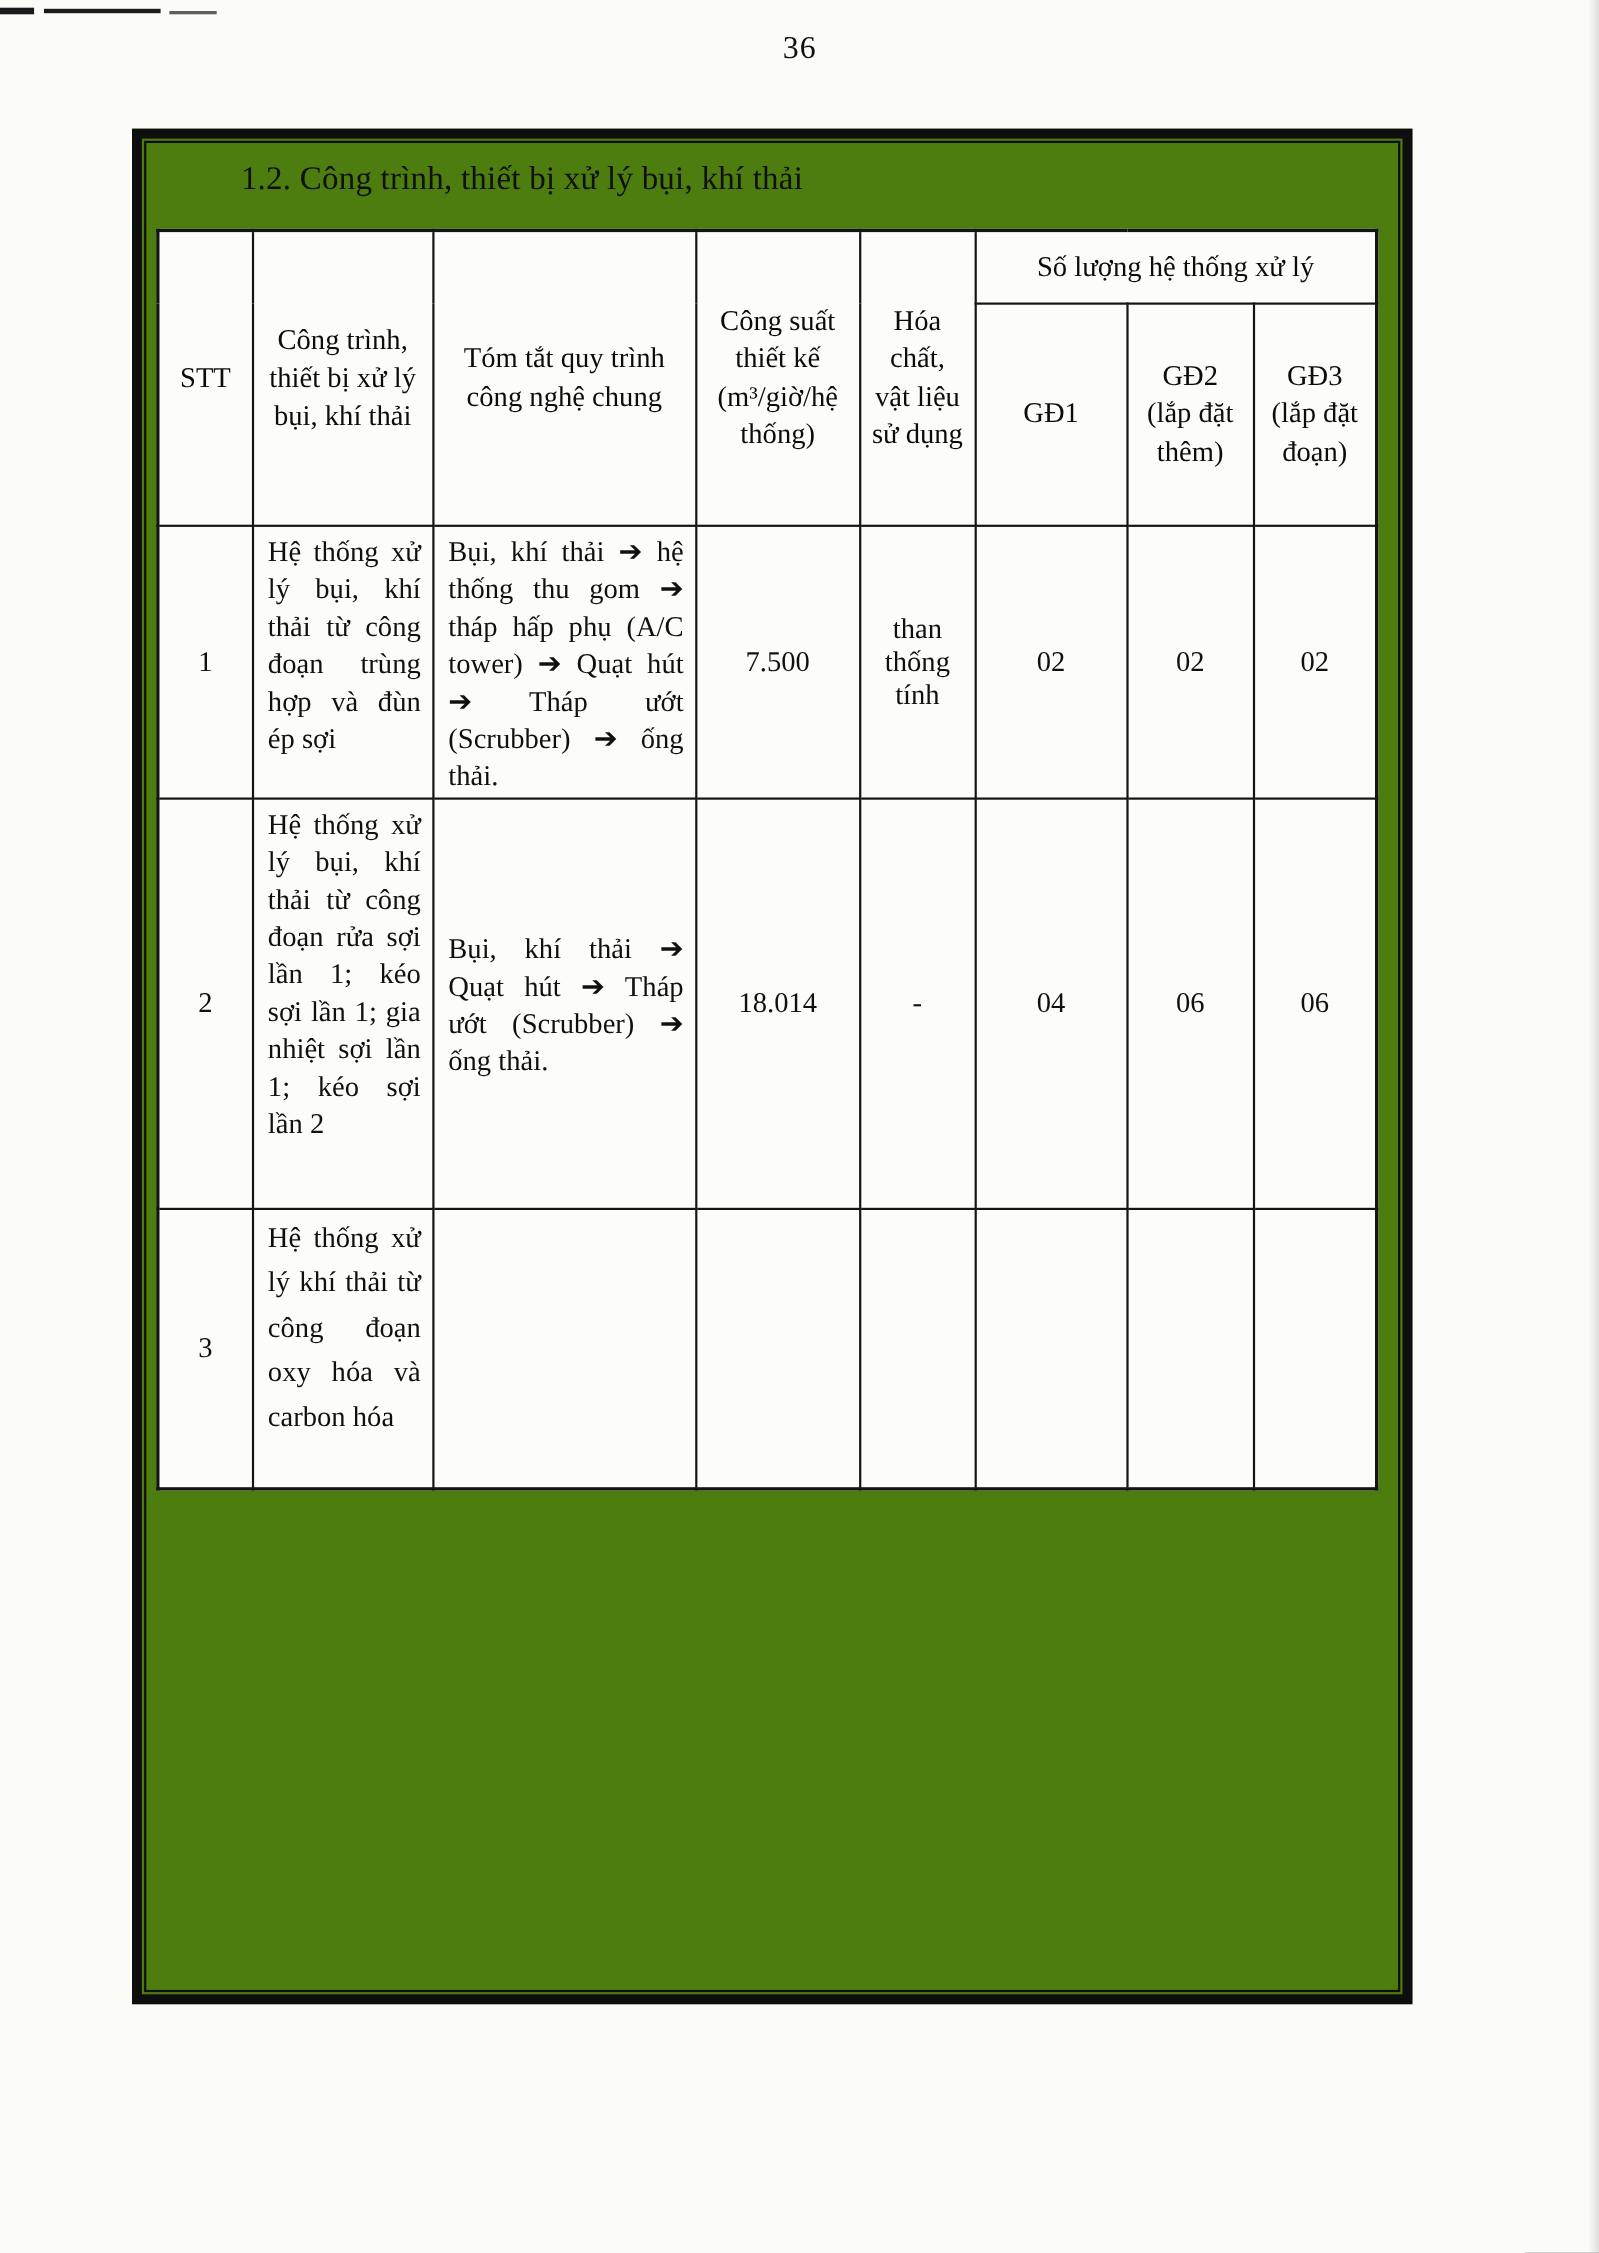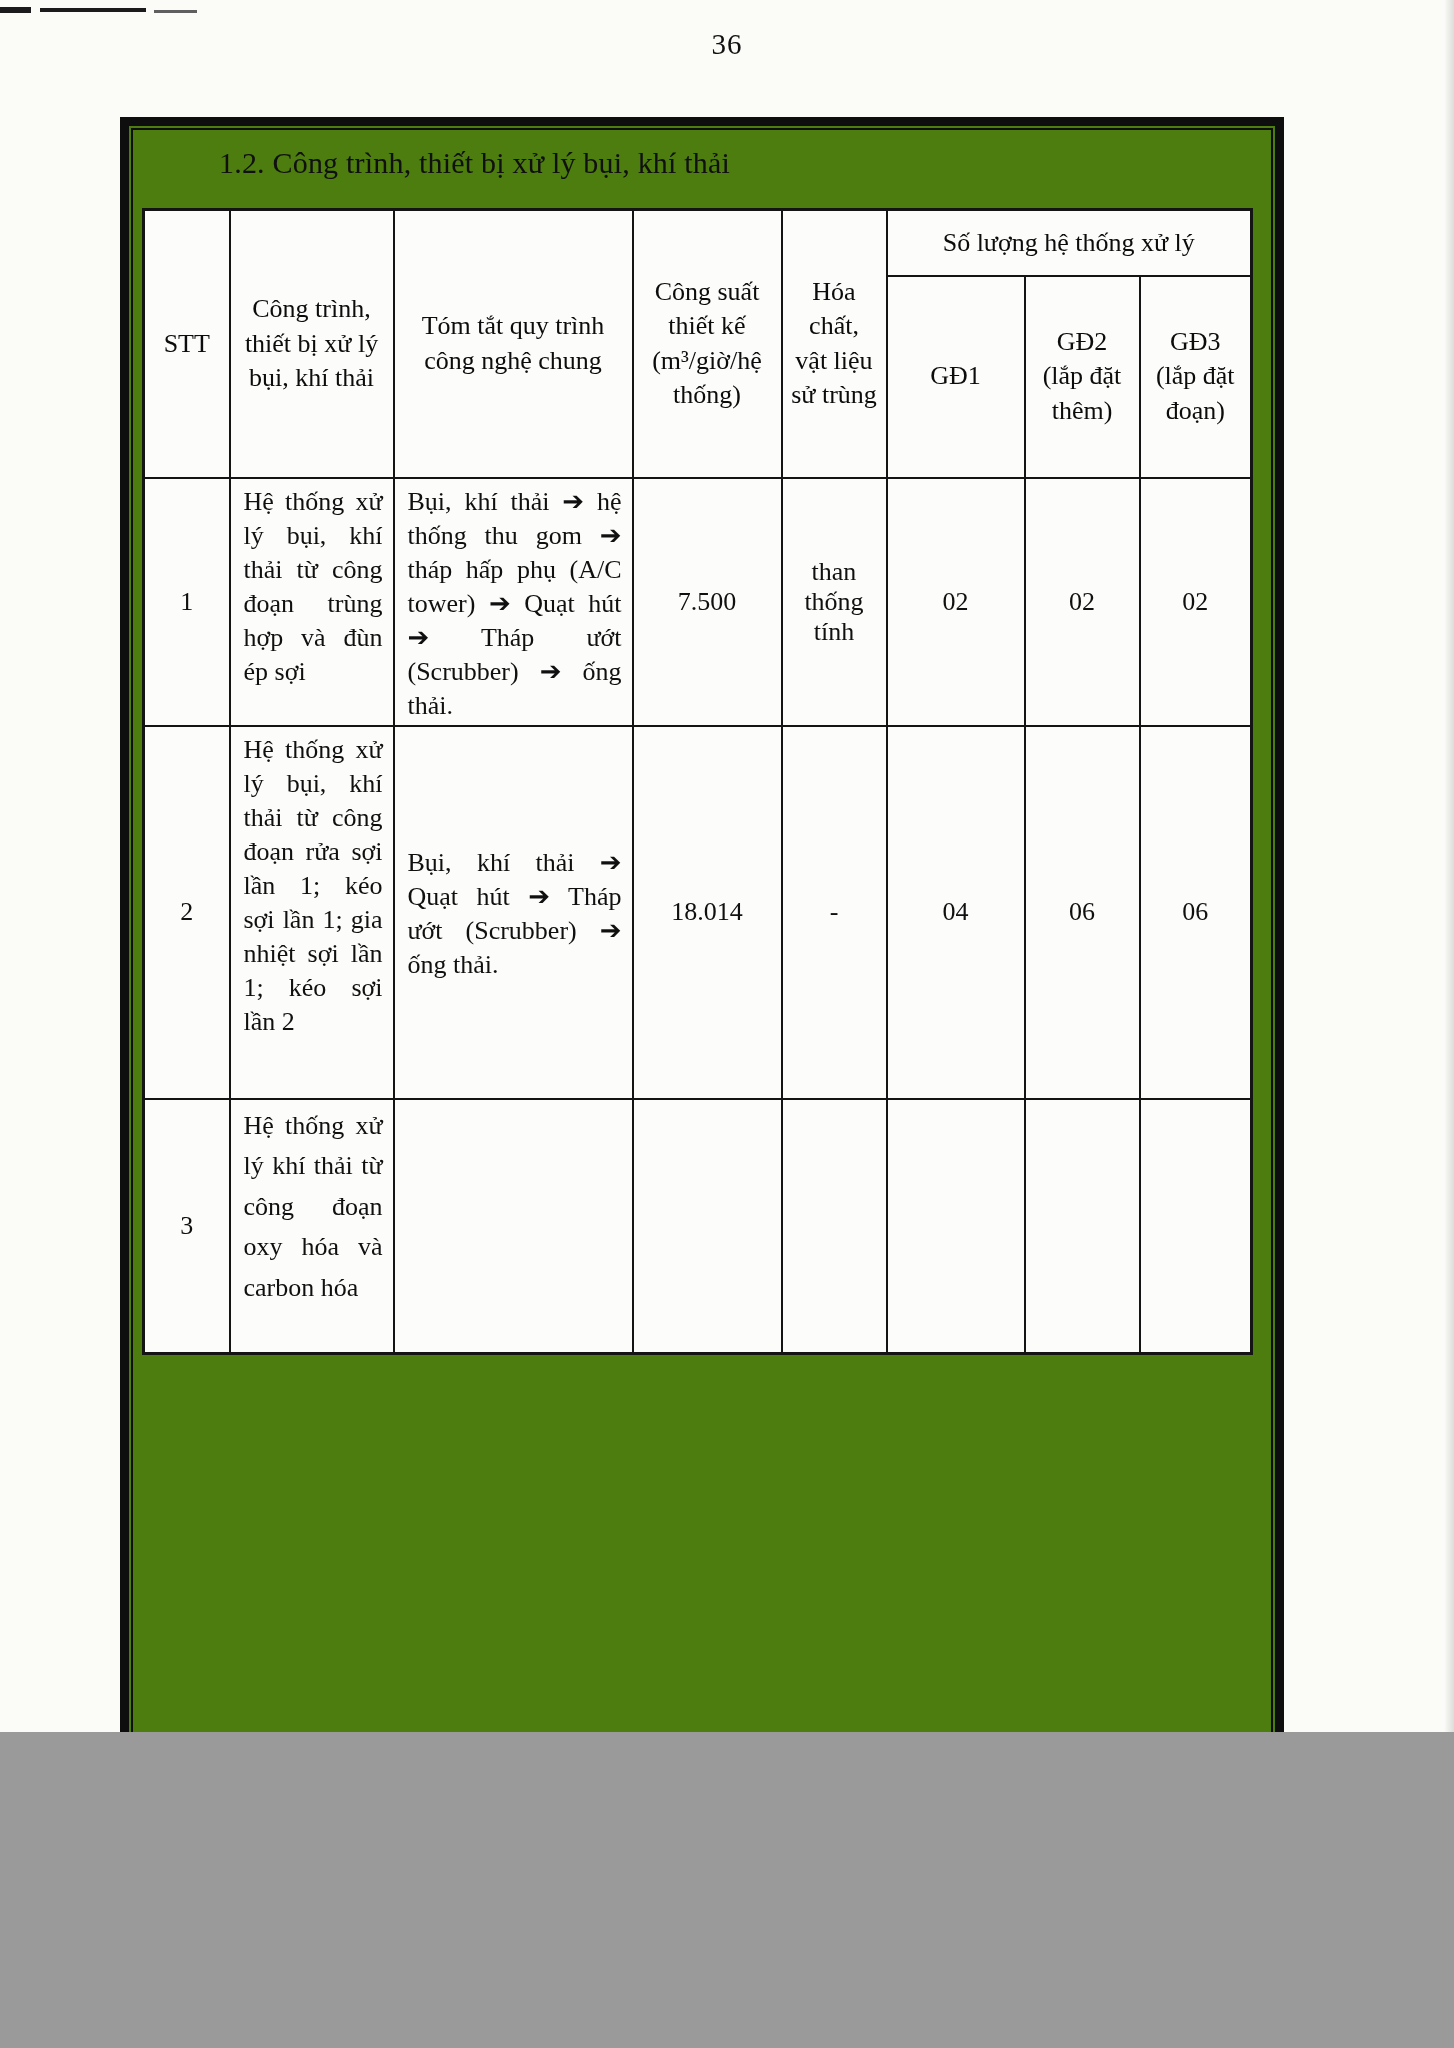--- a/index.html
+++ b/index.html
@@ -1,18 +1,18 @@
 <!DOCTYPE html>
 <html lang="vi"><head>
 <meta charset="utf-8">
 <style>
   html,body { margin:0; padding:0; background:#9a9a9a; }
   .page {
     position:relative;
-    width:1454px; height:1732px;
+    width:1454px; height:2048px;
     margin:0 auto;
     background:#fbfbf8;
     font-family:"Liberation Serif","DejaVu Serif",serif;
     color:#101010;
     overflow:hidden;
   }
   .scan-edge {
     position:absolute; top:0; right:0; width:10px; height:100%;
     background:linear-gradient(to right, rgba(0,0,0,0), rgba(0,0,0,0.12));
   }
@@ -104,21 +104,21 @@
         <col style="width:138px">
         <col style="width:115px">
         <col style="width:112px">
       </colgroup>
       <thead>
         <tr class="hdr-row-top">
           <th rowspan="2">STT</th>
           <th rowspan="2">Công trình, thiết bị xử lý bụi, khí thải</th>
           <th rowspan="2" class="hdr-process">Tóm tắt quy trình công nghệ chung</th>
           <th rowspan="2">Công suất thiết kế (m³/giờ/hệ thống)</th>
-          <th rowspan="2">Hóa chất, vật liệu sử trùng</th>
+          <th rowspan="2">Hóa chất, vật liệu sử dụng</th>
           <th colspan="3">Số lượng hệ thống xử lý</th>
         </tr>
         <tr class="hdr-row-bottom">
           <th>GĐ1</th>
           <th>GĐ2 (lắp đặt thêm)</th>
           <th>GĐ3 (lắp đặt đoạn)</th>
         </tr>
       </thead>
       <tbody>
         <tr class="body-row-1">

